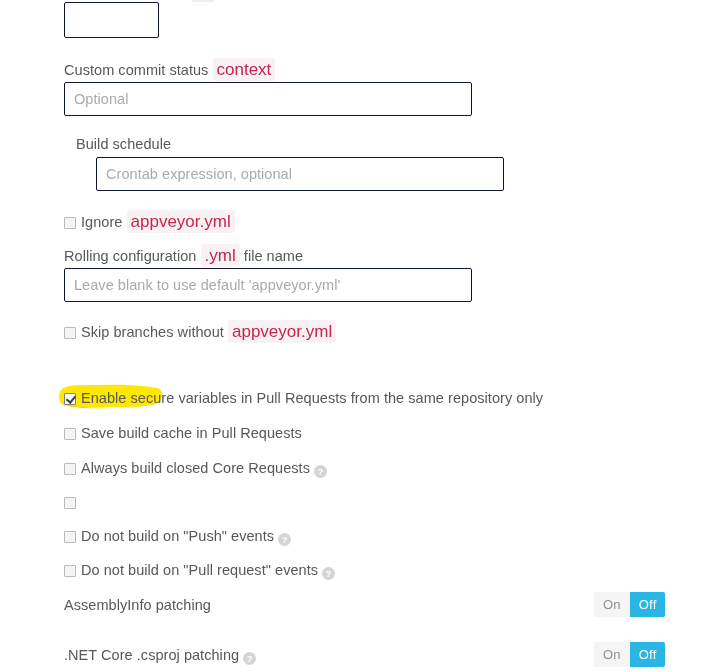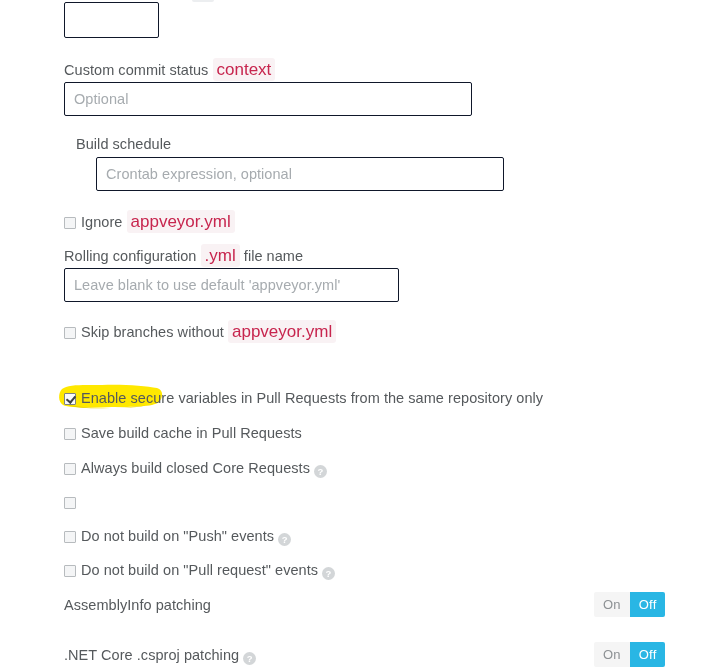--- a/index.html
+++ b/index.html
@@ -203,21 +203,21 @@
   <div class="cbrow" style="top:212px;">
     <span class="cbox"></span><span class="cbtext">Ignore</span>
     <span class="code">appveyor.yml</span>
   </div>
 
   <div class="lbl" style="left:64px; top:246px;">
     <span>Rolling configuration</span>
     <span class="code">.yml</span>
     <span>file name</span>
   </div>
-  <div class="field-box" style="left:64px; top:268px; width:335px; height:34px;">
+  <div class="field-box" style="left:64px; top:268px; width:408px; height:34px;">
     <span class="ph">Leave blank to use default 'appveyor.yml'</span>
   </div>
 
   <div class="cbrow" style="top:322px;">
     <span class="cbox"></span><span class="cbtext">Skip branches without</span>
     <span class="code">appveyor.yml</span>
   </div>
 
 
   <svg class="marker" viewBox="0 0 106 26" preserveAspectRatio="none">

